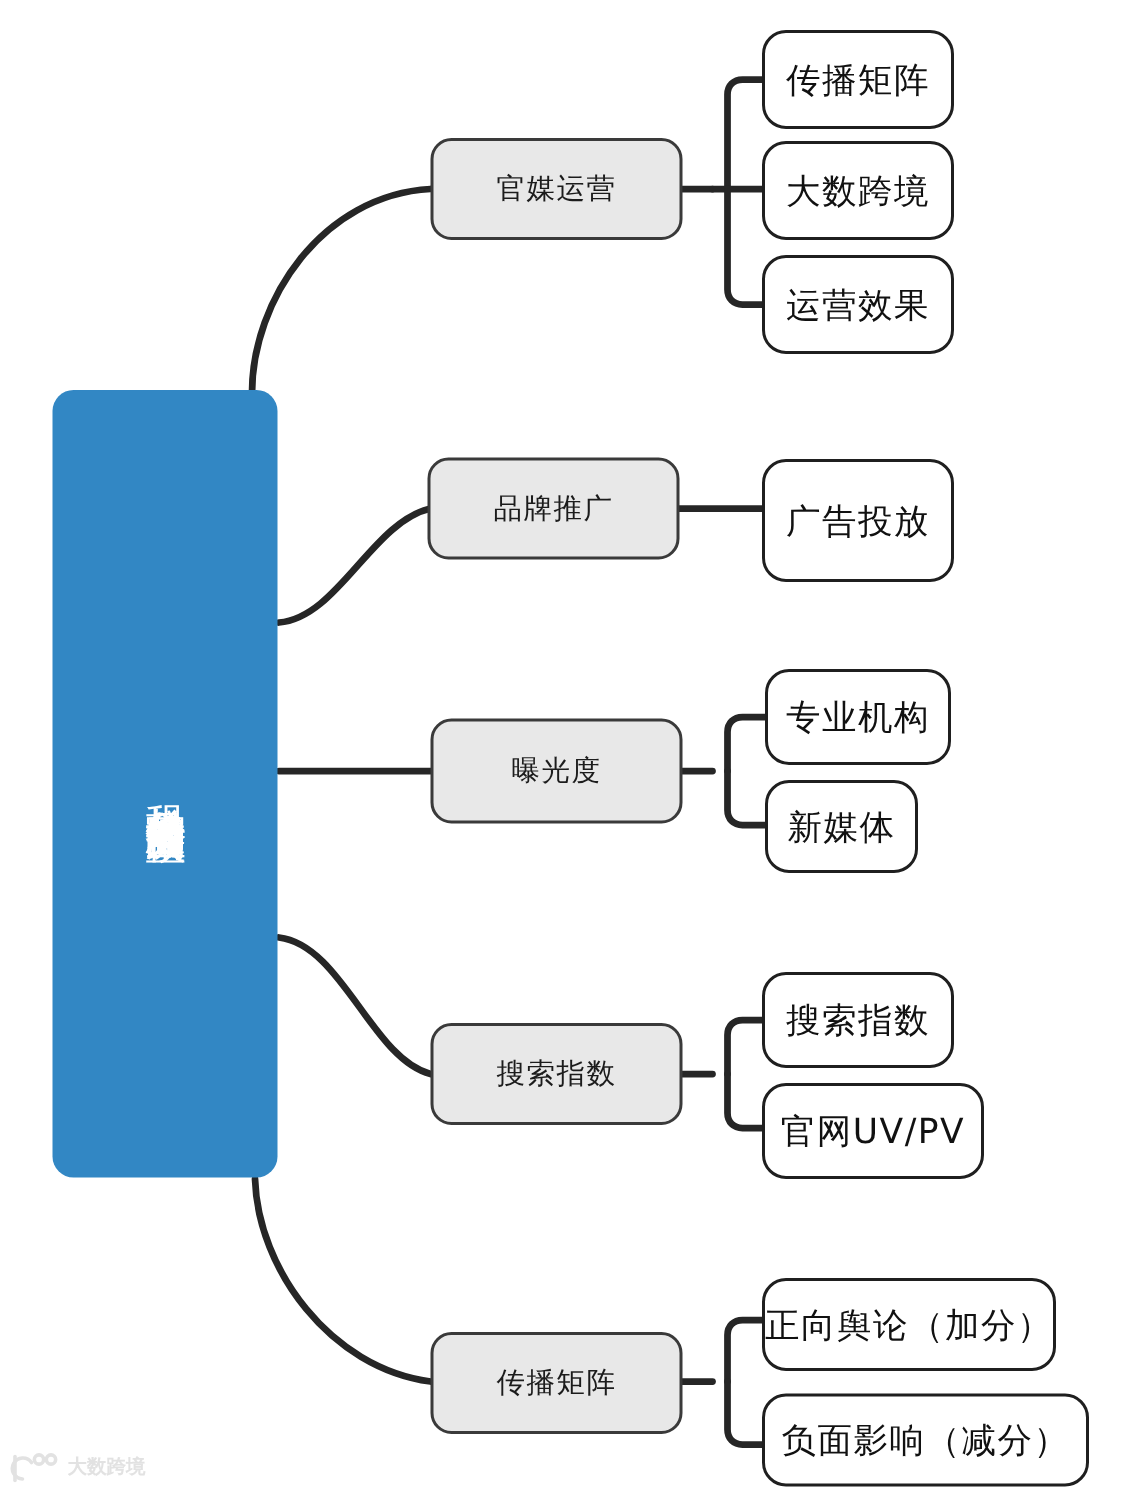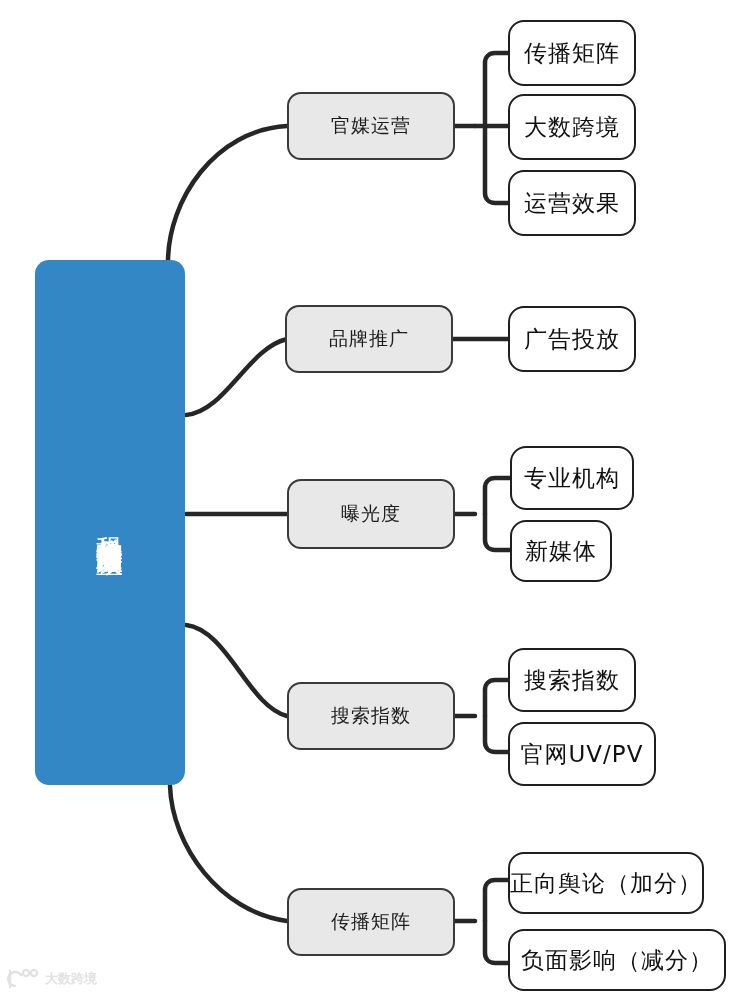--- a/index.html
+++ b/index.html
@@ -144,21 +144,21 @@
   <div class="node leaf-node" style="left:508px; top:94px; width:128px; height:66px;">
     <span>大数跨境</span>
   </div>
   <div class="node leaf-node" style="left:508px; top:170px; width:128px; height:66px;">
     <span>运营效果</span>
   </div>
 
   <div class="node branch-node" style="left:285px; top:305px; width:168px; height:68px;">
     <span>品牌推广</span>
   </div>
-  <div class="node leaf-node" style="left:508px; top:306px; width:128px; height:66px;">
+  <div class="node leaf-node" style="left:508px; top:306px; width:128px; height:82px;">
     <span>广告投放</span>
   </div>
 
   <div class="node branch-node" style="left:287px; top:479px; width:168px; height:70px;">
     <span>曝光度</span>
   </div>
   <div class="node leaf-node" style="left:510px; top:446px; width:124px; height:64px;">
     <span>专业机构</span>
   </div>
   <div class="node leaf-node" style="left:510px; top:520px; width:102px; height:62px;">

